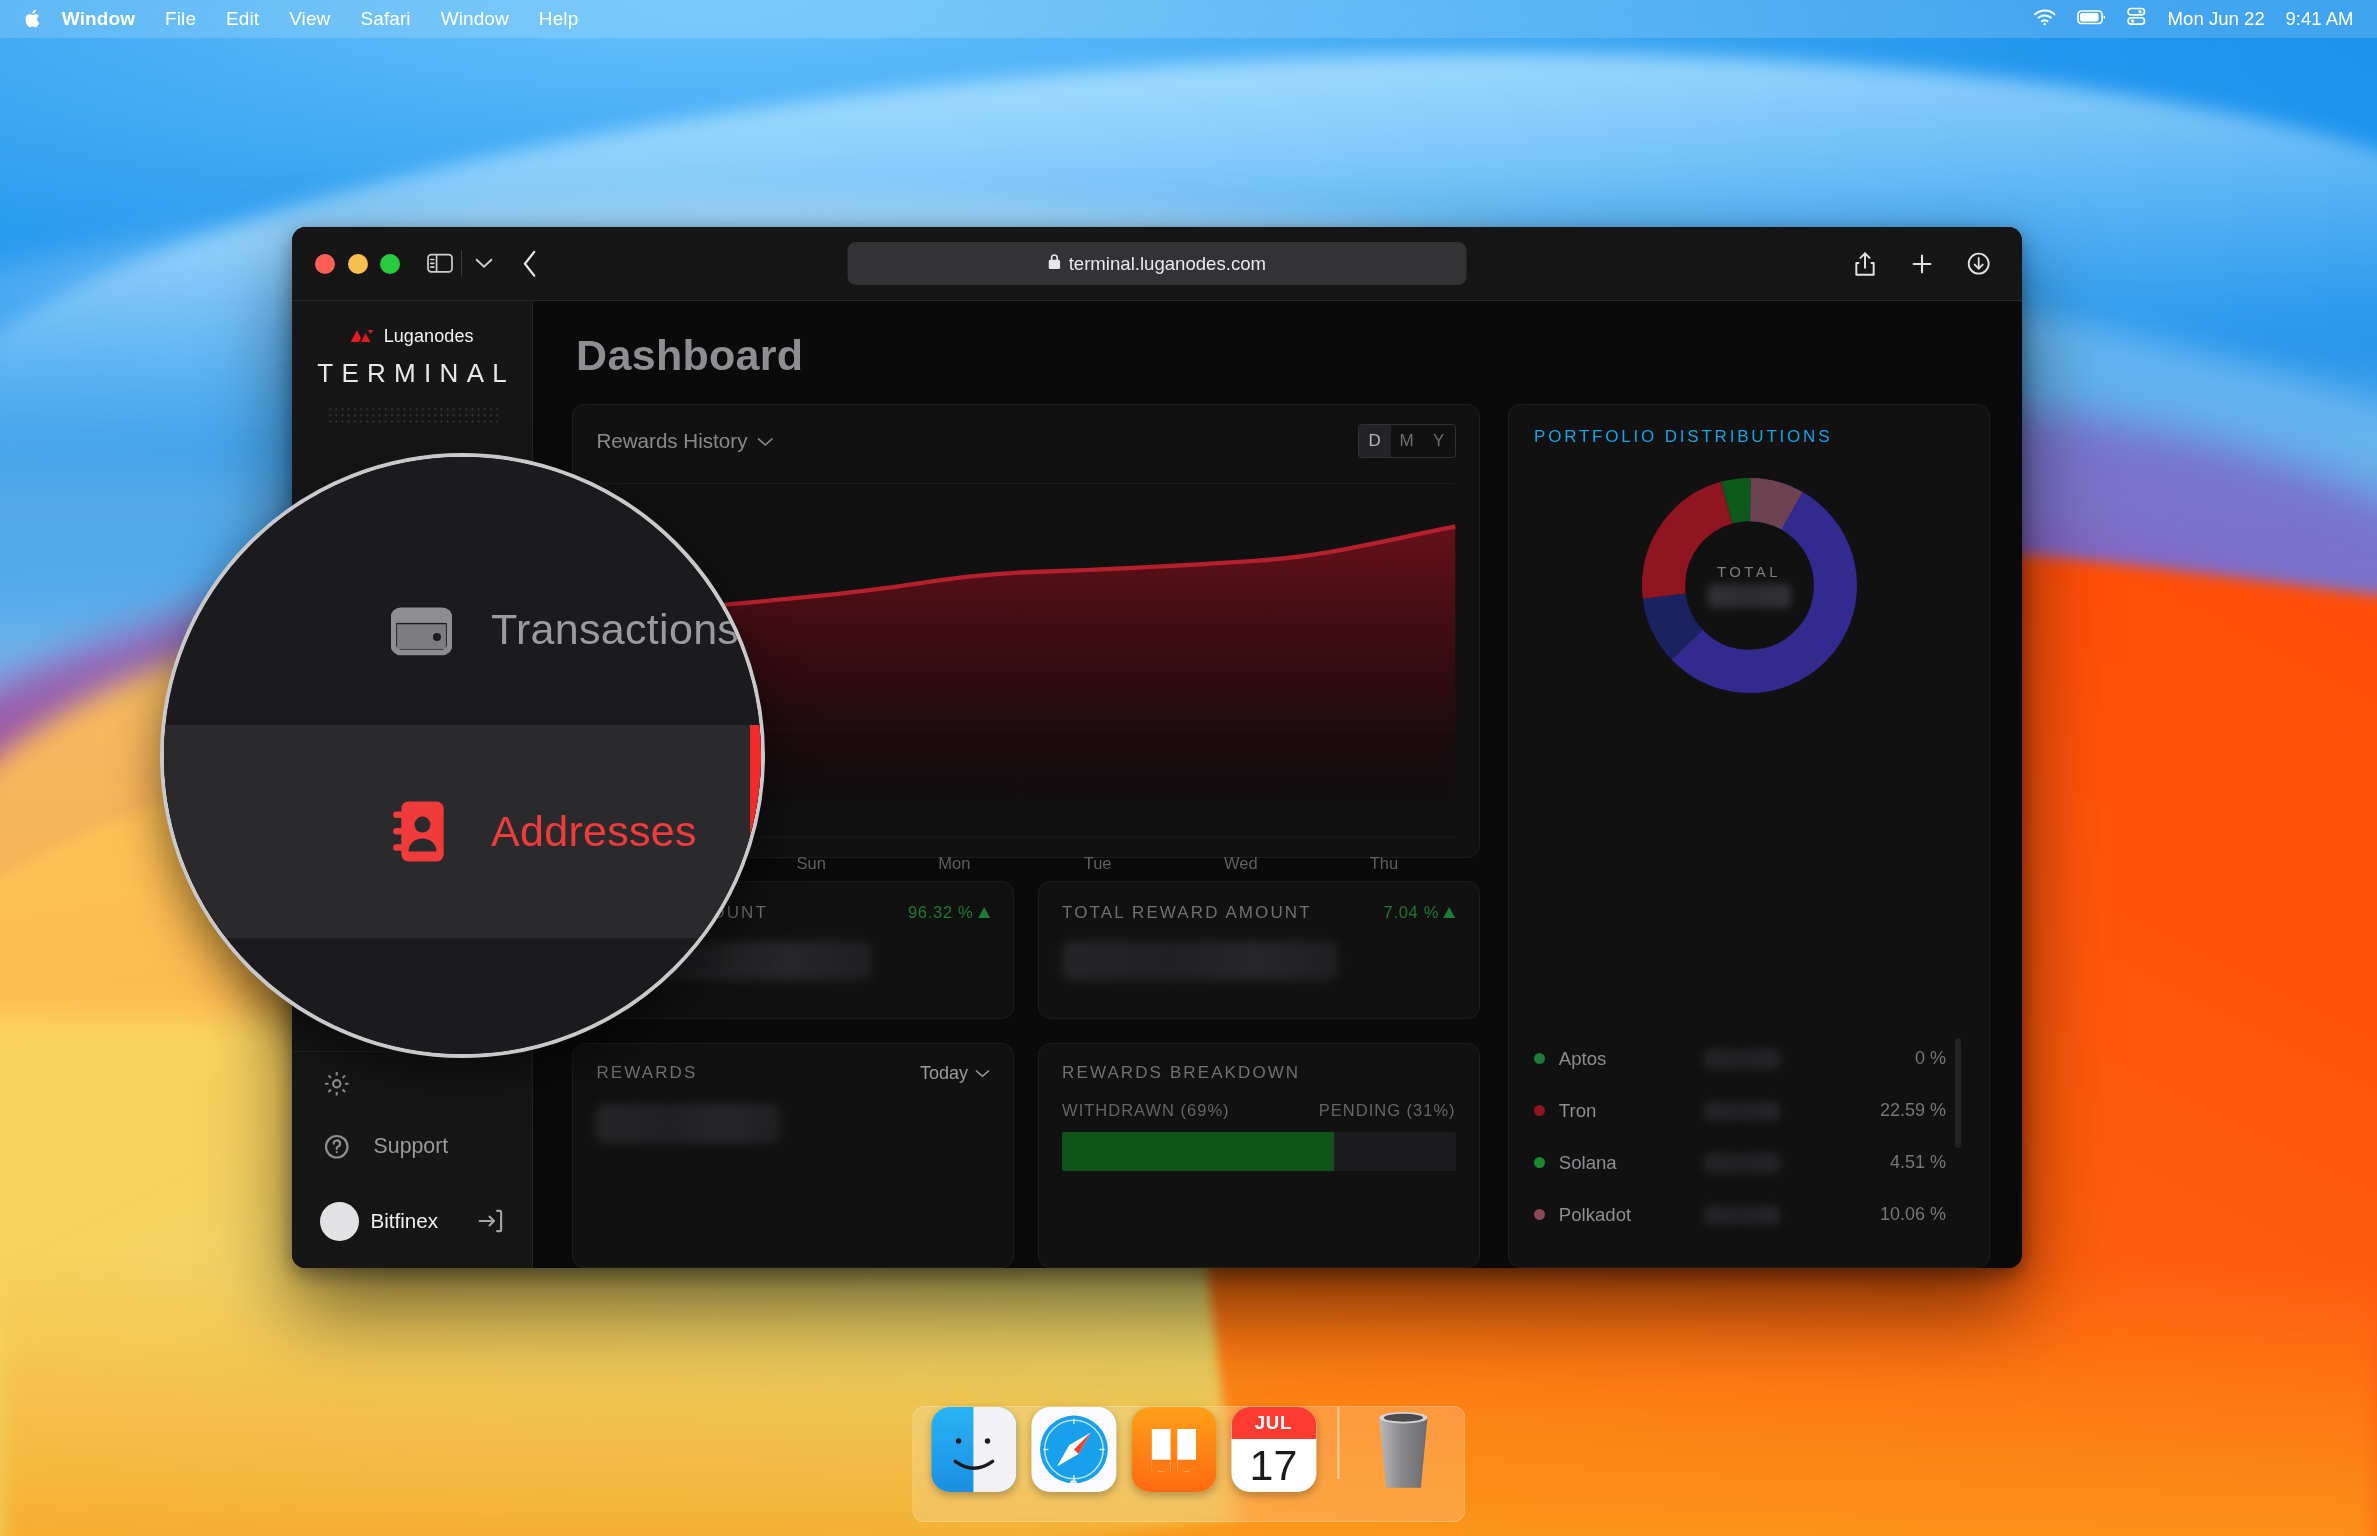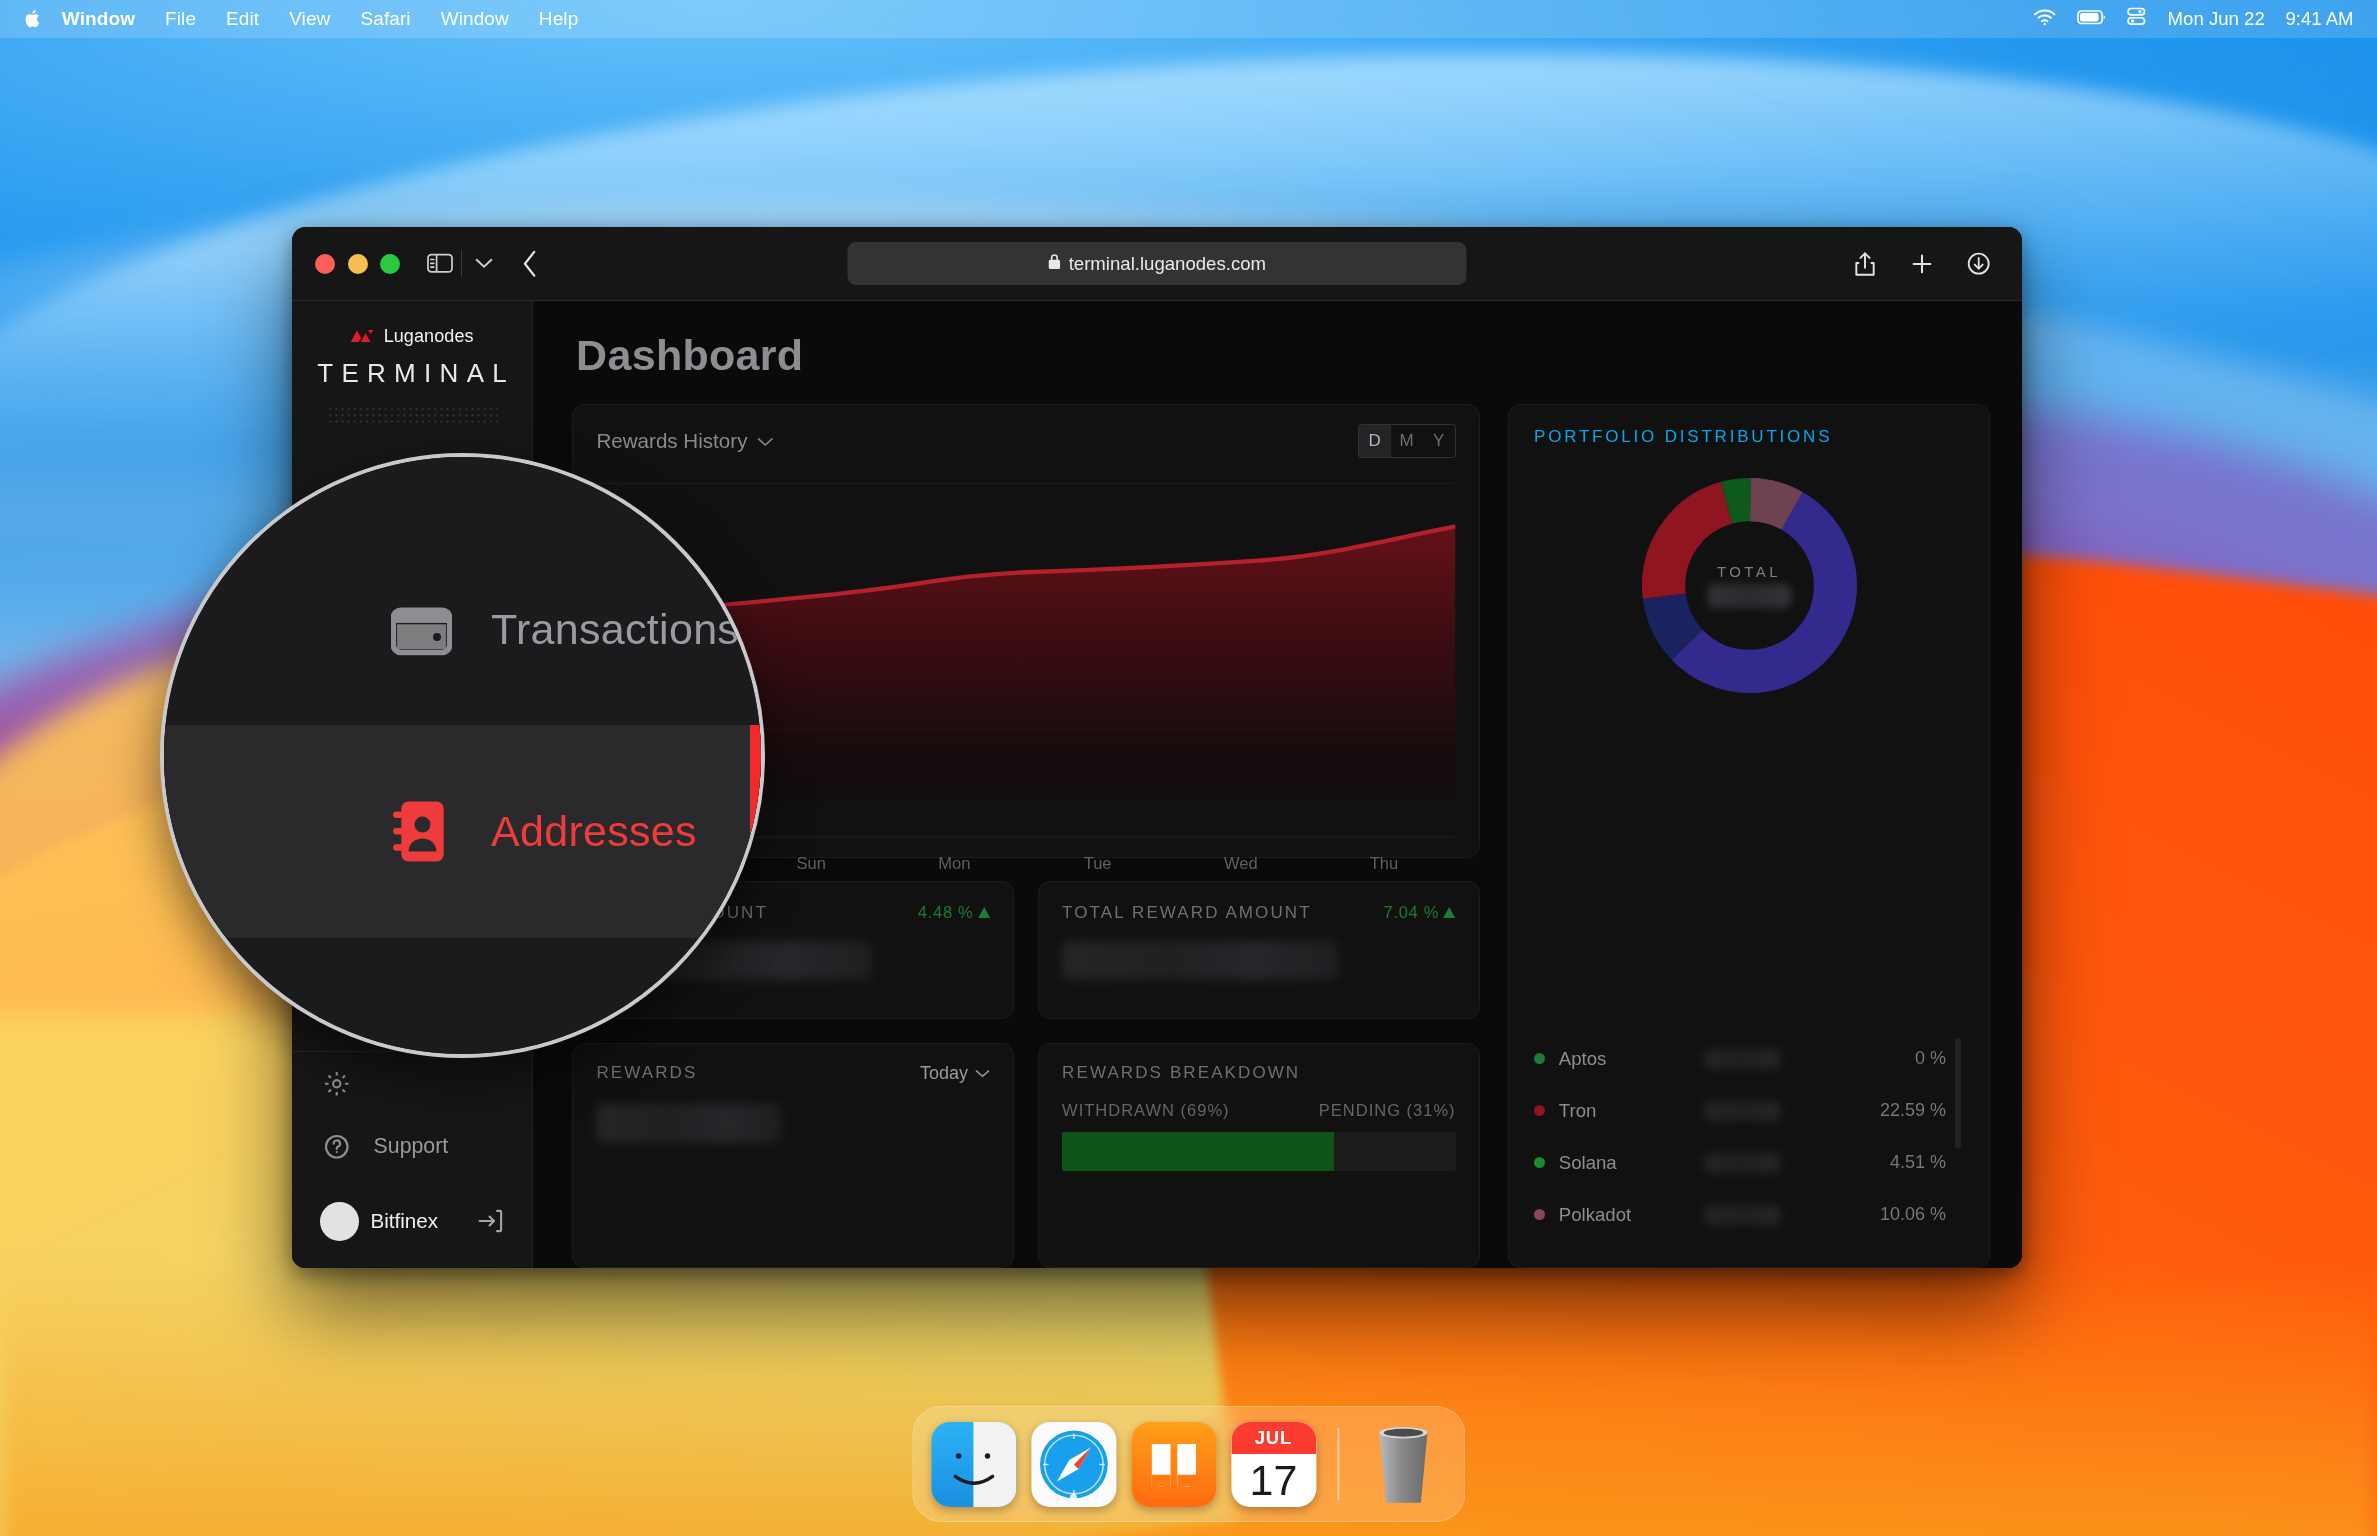--- a/index.html
+++ b/index.html
@@ -286,24 +286,24 @@
   #mag-addresses::after {
     content:""; position:absolute; right:0; top:0; bottom:0; width:11px; background:#ef2b2b;
   }
 
   
   #dock {
     position:absolute; left:50%; transform:translateX(-50%);
     bottom:15px;
     height:116px;
     padding:0 18px;
-    display:flex; align-items:center; gap:15px;
+    display:flex; align-items:flex-start; gap:15px;
     background:rgba(255,255,255,.18);
     border:0.7px solid rgba(255,255,255,.22);
-    border-radius:29px;
+    border-radius:12px;
     backdrop-filter:blur(13.8px);
     z-index:35;
   }
   .dock-icon { width:85px; height:85px; border-radius:18.6px; position:relative; overflow:hidden; box-shadow:0 3.4px 8.3px rgba(0,0,0,.25); }
   .dock-sep { width:1.4px; height:72px; background:rgba(255,255,255,.45); margin:0 6.9px; }
   .run-dot { position:absolute; bottom:5.5px; left:50%; transform:translateX(-50%); width:6.9px; height:6.9px; border-radius:50%; background:rgba(255,255,255,.85); }
 
   .finder-ic { background:linear-gradient(180deg,#2ab3f5,#1b8fe0); }
   .finder-ic .rightface { position:absolute; right:0; top:0; width:50%; height:100%; background:#f2f2f4; }
   .books-ic { background:linear-gradient(180deg,#ff9f18,#ff6a11); }
@@ -565,21 +565,21 @@
                 <span>Thu</span>
               </div>
             </div>
           </div>
 
           <div class="stat-row">
             <div class="card stat-card">
               <div class="stat-head">
                 <span class="stat-label">STAKED AMOUNT</span>
                 <span class="stat-delta">
-                  <span>4.48 %</span>
+                  <span>96.32 %</span>
                   <span>
                     <svg width="12.4" height="11" viewBox="0 0 12 11" fill="#1f7a33">
                         <path d="M6 0 12 11H0z"></path>
                       </svg>
                   </span>
                 </span>
               </div>
               <div class="stat-value"></div>
             </div>
             <div class="card stat-card">

